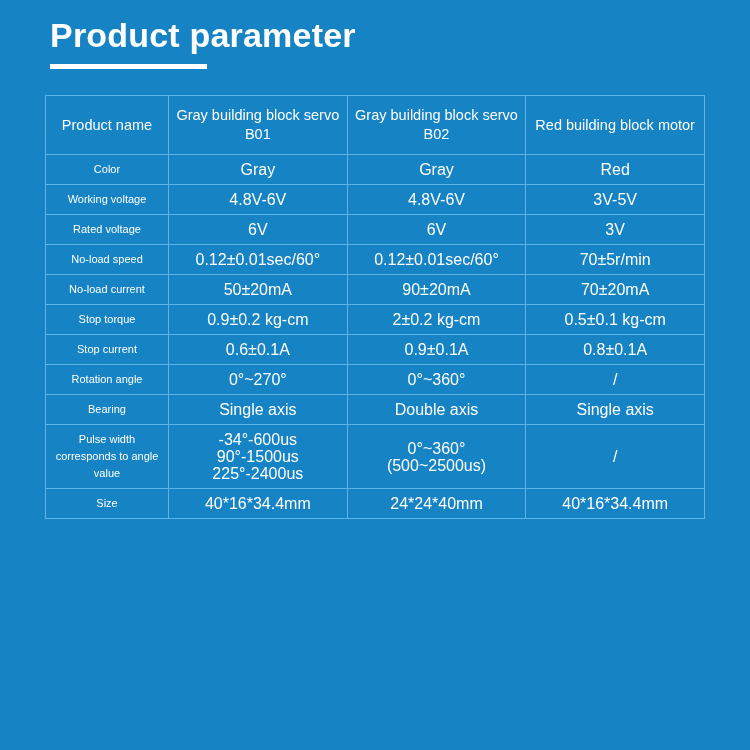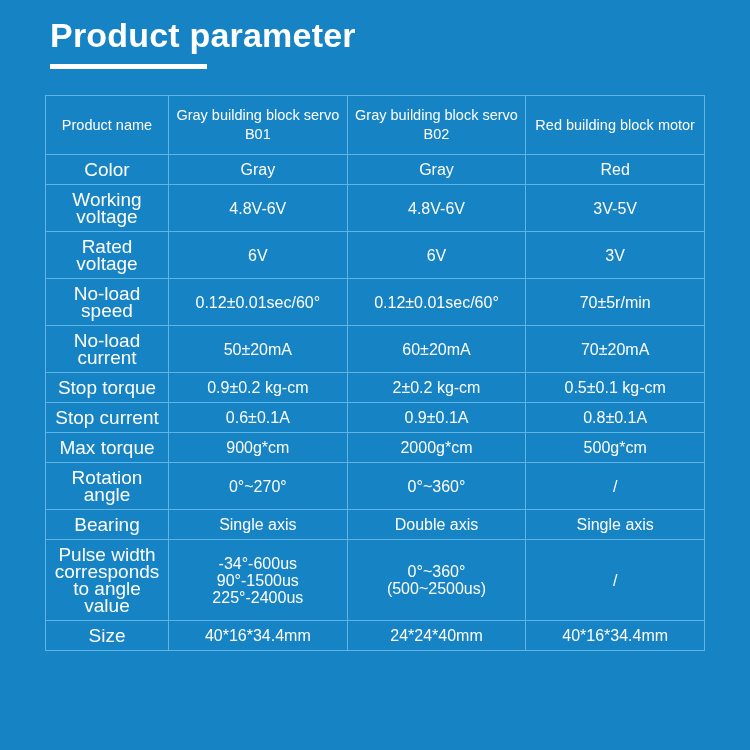--- a/index.html
+++ b/index.html
@@ -48,21 +48,21 @@
     border: 1px solid #5fb4e4;
     color: #ffffff;
     text-align: center;
     vertical-align: middle;
     font-size: 16px;
     line-height: 17px;
     padding: 6px 4px;
   }
   table.spec td.label {
     width: 110px;
-    font-size: 19px;
+    font-size: 11px;
   }
   table.spec tr.header td {
     font-size: 14.5px;
     line-height: 19px;
     padding: 10px 6px;
   }
   table.spec tr.header td.label {
     font-size: 14.5px;
   }
   .multi {
@@ -117,44 +117,38 @@
       <tr>
         <td class="label multi">No-load speed</td>
         <td class="multi">0.12±0.01sec/60°</td>
         <td class="multi">0.12±0.01sec/60°</td>
         <td class="multi">70±5r/min</td>
       </tr>
 
       <tr>
         <td class="label multi">No-load current</td>
         <td class="multi">50±20mA</td>
-        <td class="multi">60±20mA</td>
+        <td class="multi">90±20mA</td>
         <td class="multi">70±20mA</td>
       </tr>
 
       <tr>
         <td class="label multi">Stop torque</td>
         <td class="multi">0.9±0.2 kg-cm</td>
         <td class="multi">2±0.2 kg-cm</td>
         <td class="multi">0.5±0.1 kg-cm</td>
       </tr>
 
       <tr>
         <td class="label multi">Stop current</td>
         <td class="multi">0.6±0.1A</td>
         <td class="multi">0.9±0.1A</td>
         <td class="multi">0.8±0.1A</td>
       </tr>
 
-      <tr>
-        <td class="label multi">Max torque</td>
-        <td class="multi">900g*cm</td>
-        <td class="multi">2000g*cm</td>
-        <td class="multi">500g*cm</td>
-      </tr>
 
       <tr>
         <td class="label multi">Rotation angle</td>
         <td class="multi">0°~270°</td>
         <td class="multi">0°~360°</td>
         <td class="multi">/</td>
       </tr>
 
       <tr>
         <td class="label multi">Bearing</td>

